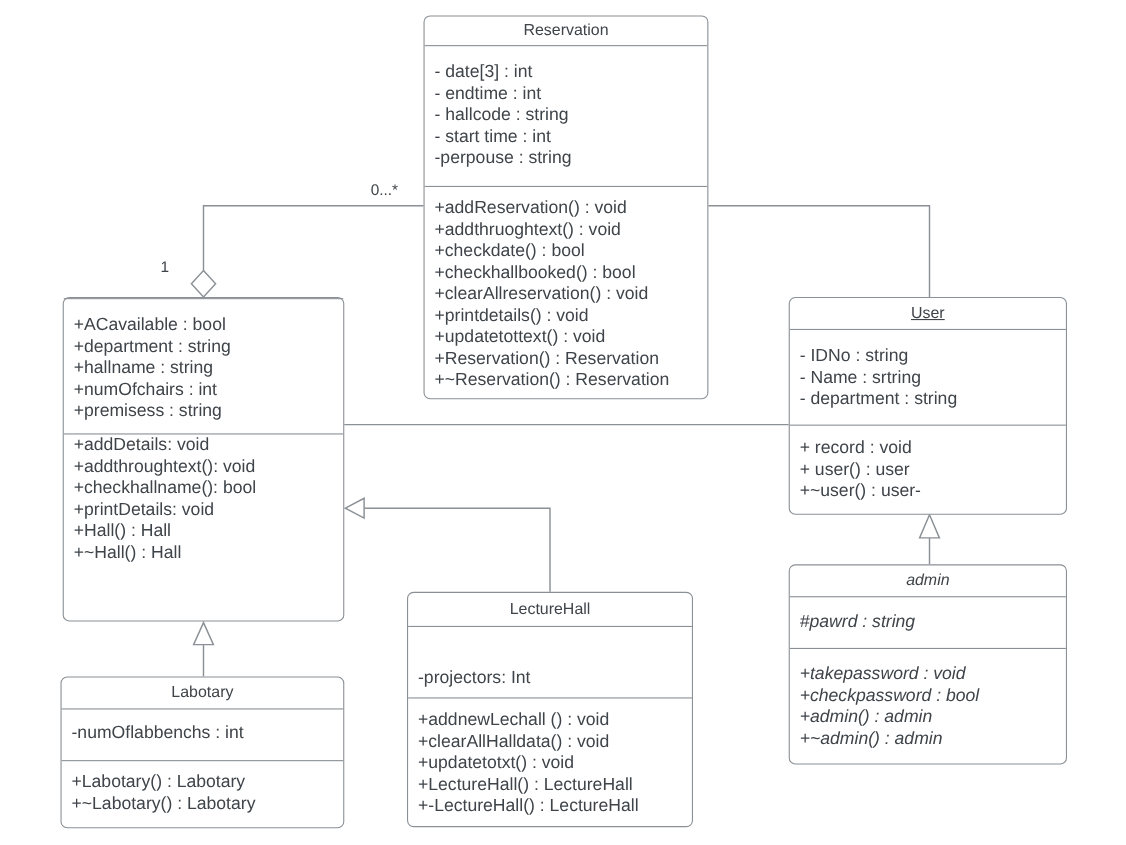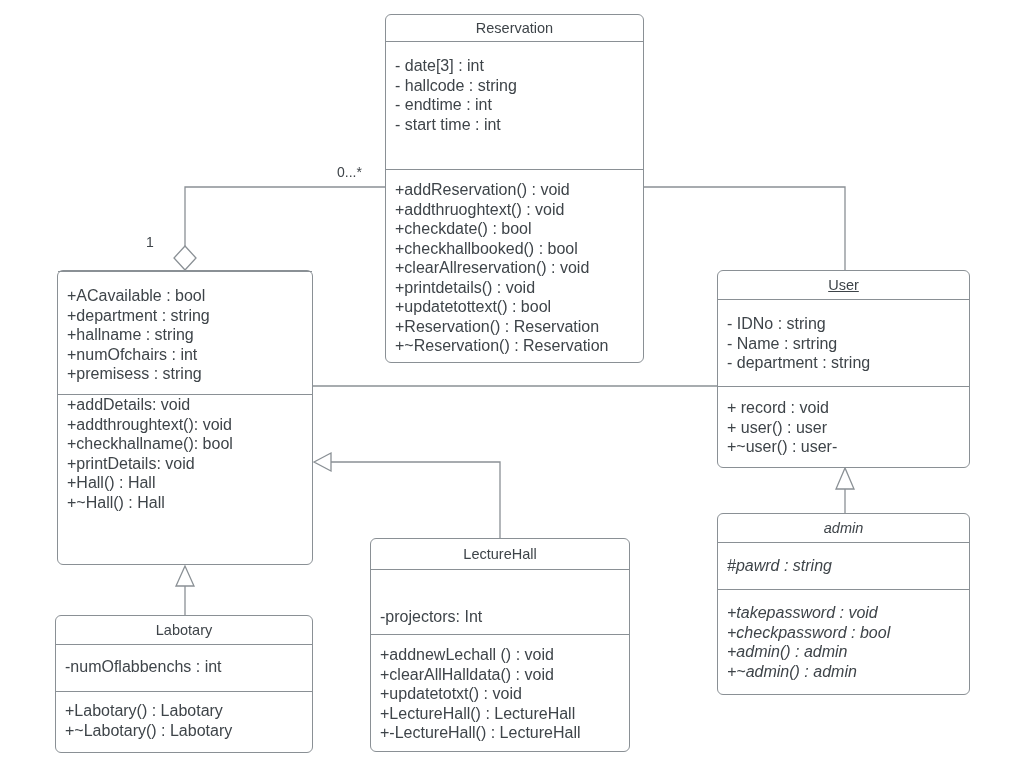--- a/index.html
+++ b/index.html
@@ -40,32 +40,33 @@
     <polygon points="845,468 836,489 854,489" fill="#ffffff"></polygon>
   </svg>
 
   <div class="mult-label" style="left:146px;top:234px;">1</div>
   <div class="mult-label" style="left:337px;top:164px;">0...*</div>
 
   <div class="uml-class" style="left:385px;top:14px;width:259px;height:349px;">
     <div class="uml-title" style="height:26px;">Reservation</div>
     <div class="uml-attrs" style="height:128px;padding-top:14px;">
         <div class="uml-line">- date[3] : int</div>
+        <div class="uml-line">- endtime : int</div>
         <div class="uml-line">- hallcode : string</div>
-        <div class="uml-line">- endtime : int</div>
         <div class="uml-line">- start time : int</div>
+        <div class="uml-line">-perpouse : string</div>
       </div>
     <div class="uml-methods" style="padding-top:10px;">
         <div class="uml-line">+addReservation() : void</div>
         <div class="uml-line">+addthruoghtext() : void</div>
         <div class="uml-line">+checkdate() : bool</div>
         <div class="uml-line">+checkhallbooked() : bool</div>
         <div class="uml-line">+clearAllreservation() : void</div>
         <div class="uml-line">+printdetails() : void</div>
-        <div class="uml-line">+updatetottext() : bool</div>
+        <div class="uml-line">+updatetottext() : void</div>
         <div class="uml-line">+Reservation() : Reservation</div>
         <div class="uml-line">+~Reservation() : Reservation</div>
       </div>
   </div>
 
   <div class="uml-class" style="left:57px;top:270px;width:256px;height:295px;">
     <div class="uml-attrs" style="height:123px;padding-top:14px;">
         <div class="uml-line">+ACavailable : bool</div>
         <div class="uml-line">+department : string</div>
         <div class="uml-line">+hallname : string</div>

